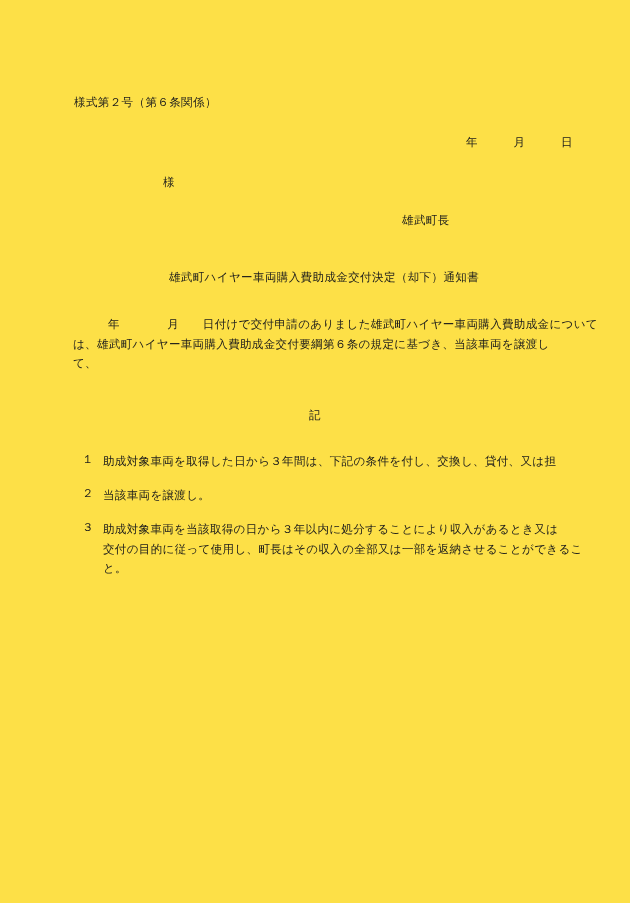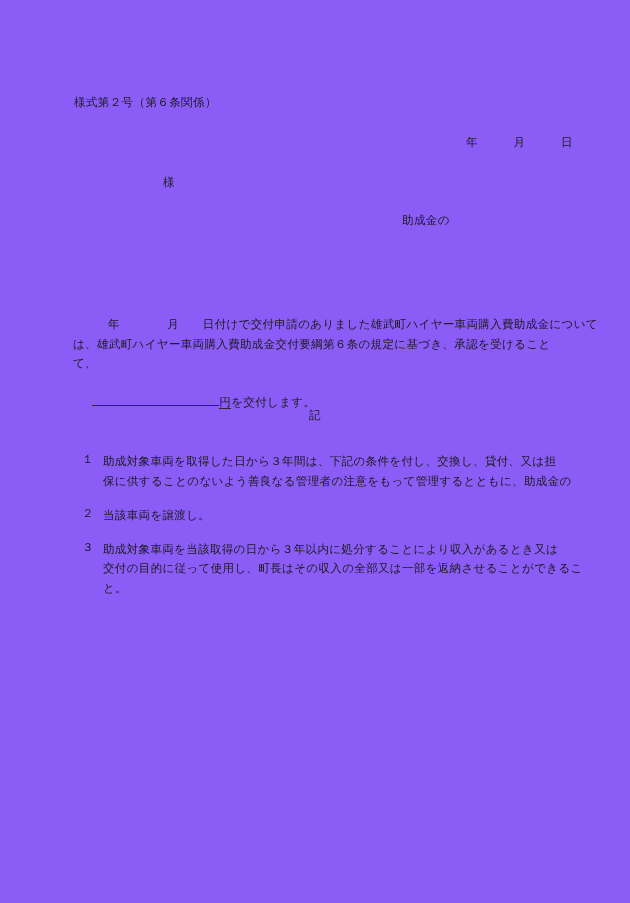--- a/index.html
+++ b/index.html
@@ -14,21 +14,21 @@
     font-family: "Liberation Serif", "DejaVu Serif", serif;
     color: #1b1b1b;
     -webkit-font-smoothing: antialiased;
   }
 
   .page {
     position: relative;
     width: 630px;
     height: 903px;
     box-sizing: border-box;
-    background: #8b5cf6;
+    background: #fde047;
     overflow: hidden;
   }
 
   
   .jtext {
     font-family: "Liberation Serif", "DejaVu Serif", serif;
     font-size: 11.5px;
     line-height: 1.0;
     letter-spacing: 0.35px;
     white-space: pre;
@@ -170,41 +170,38 @@
 <body>
 
 <div class="page">
 
   <div class="form-no jtext">様式第２号（第６条関係）</div>
 
   <div class="date-line jtext">年　　　月　　　日</div>
 
   <div class="addressee jtext">様</div>
 
-  <div class="issuer jtext">助成金の</div>
-
+  <div class="issuer jtext">雄武町長</div>
+
+  <div class="doc-title jtext">雄武町ハイヤー車両購入費助成金交付決定（却下）通知書</div>
 
   <div class="body-block">
     <div class="body-line indent">年　　　　月　　日付けで交付申請のありました雄武町ハイヤー車両購入費助成金について</div>
-    <div class="body-line">は、雄武町ハイヤー車両購入費助成金交付要綱第６条の規定に基づき、承認を受けること</div>
+    <div class="body-line">は、雄武町ハイヤー車両購入費助成金交付要綱第６条の規定に基づき、当該車両を譲渡し</div>
     <div class="body-line">て、</div>
-    <div class="amount-line">
-      <span class="amount-blank"></span><span class="amount-unit">円</span><span>を交付します。</span>
-    </div>
   </div>
 
   <div class="ki-marker jtext">記</div>
 
   <div class="clauses">
 
     <div class="clause">
       <div class="clause-num">１</div>
       <div class="clause-body">
         <div class="clause-line first">助成対象車両を取得した日から３年間は、下記の条件を付し、交換し、貸付、又は担</div>
-        <div class="clause-line">保に供することのないよう善良なる管理者の注意をもって管理するとともに、助成金の</div>
       </div>
     </div>
 
     <div class="clause">
       <div class="clause-num">２</div>
       <div class="clause-body">
         <div class="clause-line">当該車両を譲渡し。</div>
       </div>
     </div>
 

